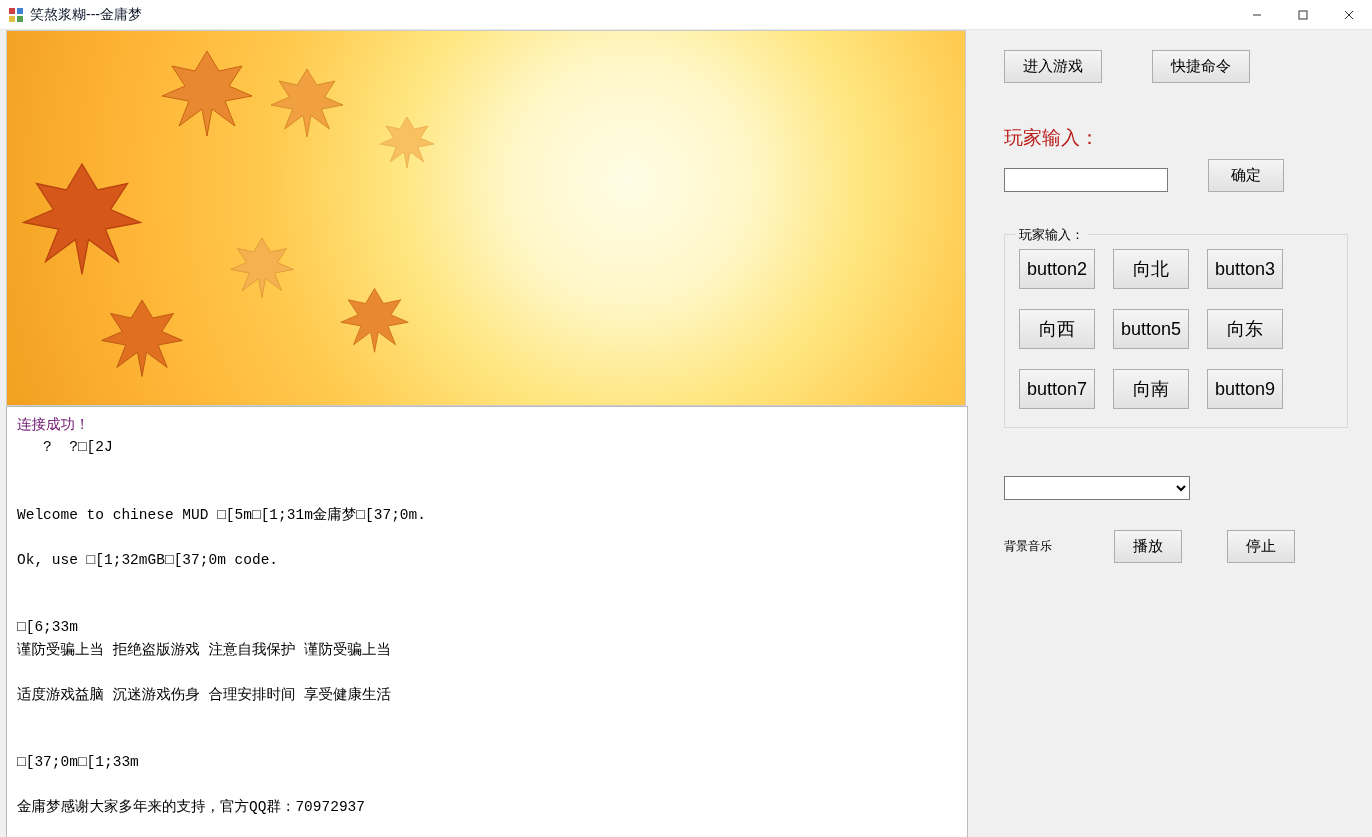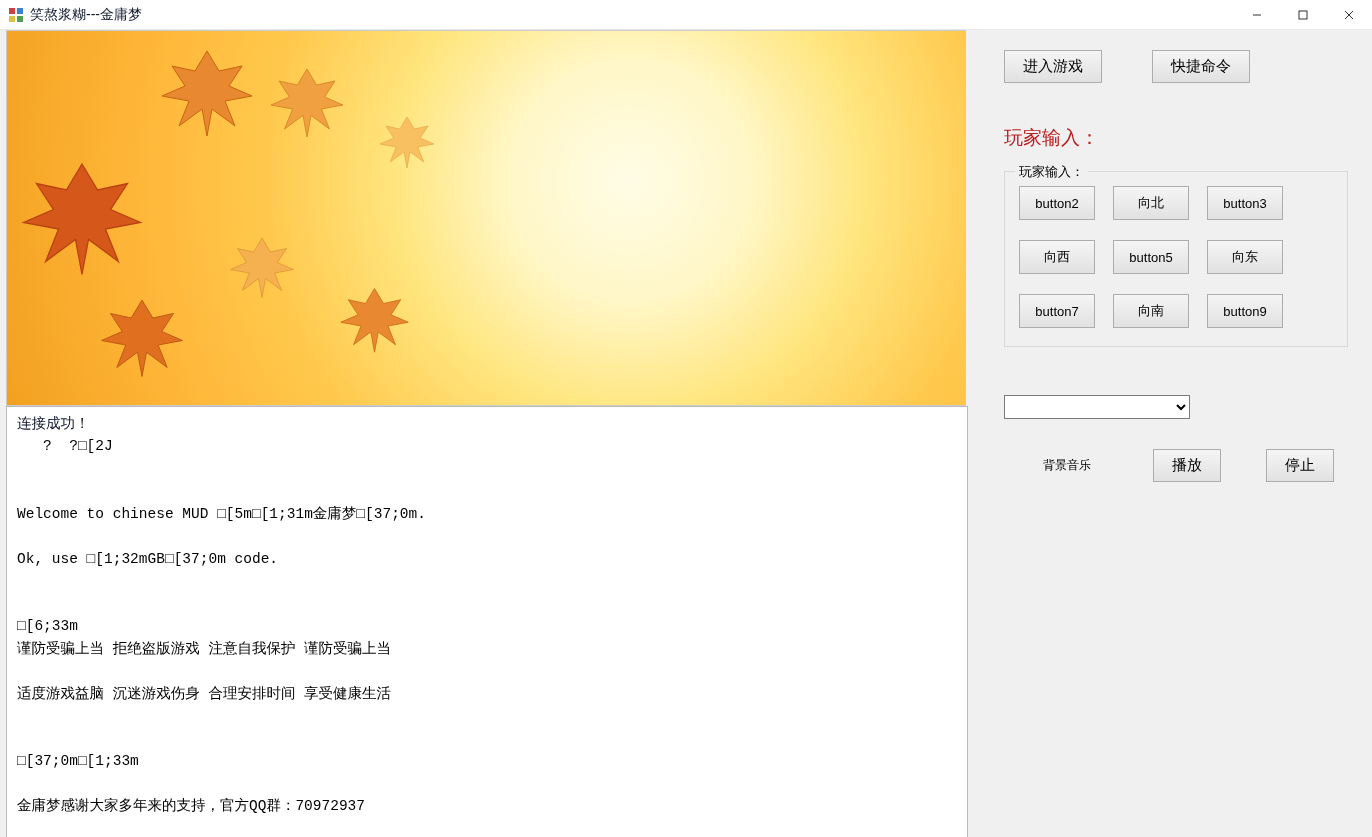--- a/index.html
+++ b/index.html
@@ -8,33 +8,33 @@
 .titlebar { height: 30px; background: #fff; display: flex; align-items: center; padding: 0 0px 0 8px; border-bottom: 1px solid #e8e8e8; }
 .titlebar-icon { width: 16px; height: 16px; margin-right: 6px; display: inline-flex; }
 .titlebar-title { color: #0f172a; font-size: 14px; flex: 1; }
 .win-controls { display: flex; }
 .win-btn { width: 46px; height: 30px; display: flex; align-items: center; justify-content: center; color: #666; font-size: 13px; }
 .content { flex: 1; display: flex; padding: 0 6px 6px 6px; gap: 10px; background: #f0f0f0; }
 .left-col { display: flex; flex-direction: column; width: 962px; }
 .banner { width: 960px; height: 376px; border: 1px solid #ccc; background: radial-gradient(circle at 65% 40%, #fffce6 0%, #fff7c8 18%, #ffe680 35%, #ffc94d 55%, #ffb638 75%, #f2a020 100%); position: relative; overflow: hidden; }
 .leaf { position: absolute; }
 .console { flex: 1; background: #fff; border: 1px solid #bbb; margin-top: 0px; padding: 6px 10px; font-family: SimSun, "Courier New", monospace; font-size: 14.5px; line-height: 1.55; white-space: pre-wrap; overflow-y: scroll; color: #000; }
-.console-hdr { font-family: Liberation Mono, monospace; color: #0f172a; }
+.console-hdr { font-family: Liberation Serif, serif; color: #701a75; }
 .right-col { flex: 1; padding: 20px 18px 10px 26px; display: flex; flex-direction: column; gap: 12px; }
 .top-btns { display: flex; gap: 50px; margin-bottom: 30px; }
 button.std { background: linear-gradient(#f5f5f5,#e1e1e1); border: 1px solid #adadad; padding: 6px 18px; font-family: SimSun, sans-serif; font-size: 15px; cursor: pointer; min-width: 76px; }
 .section-label { font-size: 19px; color: #b91c1c; margin-bottom: 8px; }
 .input-row { display: flex; gap: 40px; align-items: flex-end; margin-bottom: 30px; }
 input[type=text].field { width: 164px; height: 24px; border: 1px solid #7a7a7a; padding: 2px 4px; font-size: 13px; }
 .group-box { border: 1px solid #d8d8d8; padding: 14px 14px 18px 14px; position: relative; margin-bottom: 36px; }
 .group-title { position: absolute; top: -9px; left: 10px; background: #f0f0f0; padding: 0 4px; font-size: 13px; }
 .dir-grid { display: grid; grid-template-columns: repeat(3, 76px); grid-template-rows: repeat(3, auto); gap: 20px 18px; }
-button.dir { background: linear-gradient(#f5f5f5,#e1e1e1); border: 1px solid #adadad; padding: 7px 4px; font-family: SimSun, sans-serif; font-size: 13px; cursor: pointer; width: 76px; }
+button.dir { background: linear-gradient(#f5f5f5,#e1e1e1); border: 1px solid #adadad; padding: 7px 4px; font-family: SimSun, sans-serif; font-size: 18px; cursor: pointer; width: 76px; }
 select.combo { width: 186px; height: 24px; border: 1px solid #7a7a7a; background: #fff; font-size: 13px; }
-.music-row { display: flex; align-items: center; gap: 50px; margin-top: 18px; margin-left: 39px; }
+.music-row { display: flex; align-items: center; gap: 50px; margin-top: 18px; }
 .music-row .lbl { width: 60px; }
 .music-btns { display: flex; gap: 45px; }
 </style>
 </head>
 <body>
 
 <div class="window">
   <div class="titlebar">
     <span class="titlebar-icon">
       <svg viewBox="0 0 16 16">
@@ -114,20 +114,24 @@
     </div>
 
     <div class="right-col">
       <div class="top-btns">
         <button class="std">进入游戏</button>
         <button class="std">快捷命令</button>
       </div>
 
       <div>
         <div class="section-label">玩家输入：</div>
+        <div class="input-row">
+          <input type="text" class="field" value="" style="">
+          <button class="std">确定</button>
+        </div>
       </div>
 
       <div class="group-box">
         <div class="group-title">玩家输入：</div>
         <div class="dir-grid">
           <button class="dir">button2</button>
           <button class="dir">向北</button>
           <button class="dir">button3</button>
           <button class="dir">向西</button>
           <button class="dir">button5</button>

